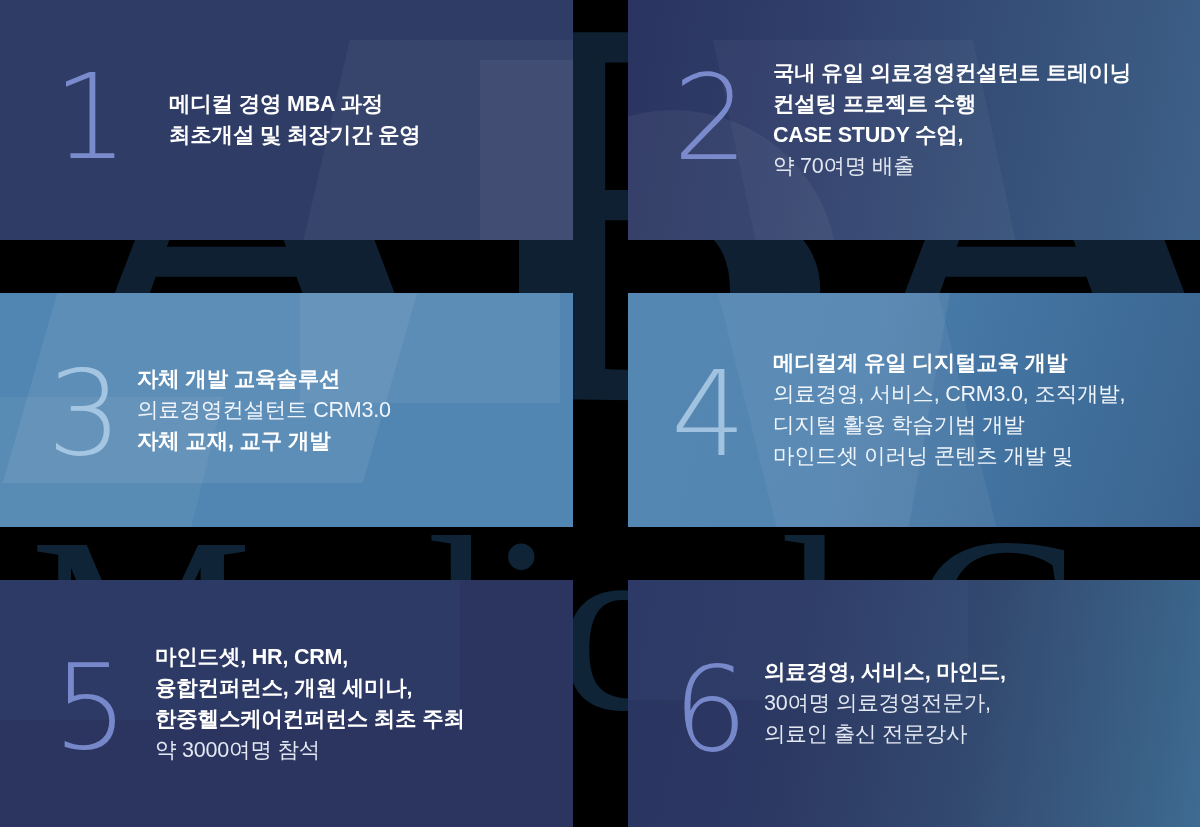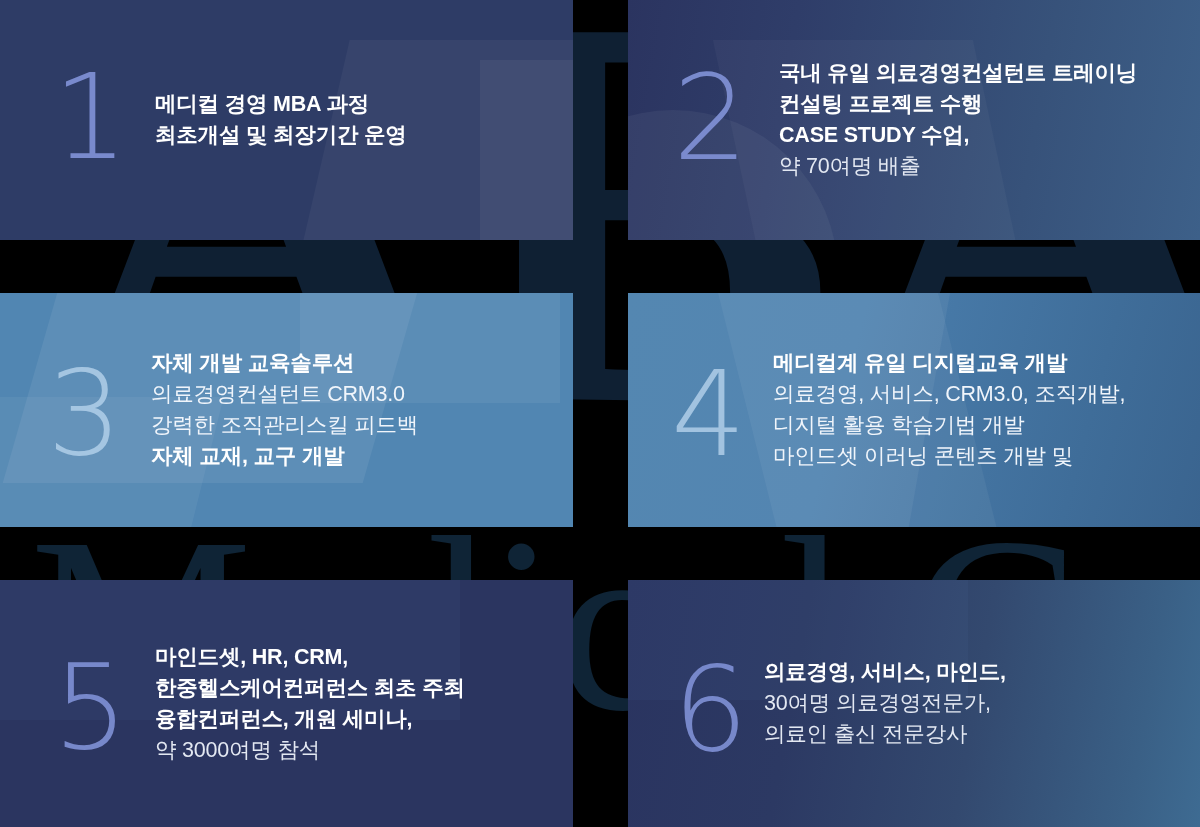--- a/index.html
+++ b/index.html
@@ -157,25 +157,25 @@
     line-height:31px;
     white-space:nowrap;
     letter-spacing:-0.2px;
   }
   .line.bold { font-weight:700; color:#ffffff; }
   .line.norm { font-weight:400; color:#e3e8f2; }
   .c3 .line.norm, .c4 .line.norm { color:#f0f5fb; }
 
   
   .c1 .num  { margin-left:38px; margin-top:-6px; }
-  .c1 .txt  { margin-left:12px; }
+  .c1 .txt  { margin-left:26px; }
   .c2 .num  { margin-left:30px; margin-top:-4px; }
-  .c2 .txt  { margin-left:16px; }
+  .c2 .txt  { margin-left:10px; }
   .c3 .num  { margin-left:32px; margin-top:6px; }
-  .c3 .txt  { margin-left:14px; }
+  .c3 .txt  { }
   .c4 .num  { margin-left:28px; margin-top:8px; }
   .c4 .txt  { margin-left:12px; }
   .c5 .num  { margin-left:38px; margin-top:6px; }
   .c5 .txt  { margin-left:12px; }
   .c6 .num  { margin-left:30px; margin-top:10px; }
   .c6 .txt  { margin-left:1px; }
 </style>
 </head>
 <body>
 
@@ -211,21 +211,20 @@
     </div>
 
     <div class="cell c3">
       <div class="shape sA"></div>
       <div class="shape sB"></div>
       <div class="shape sC"></div>
       <div class="num">3</div>
       <div class="txt">
         <div class="line bold">자체 개발 교육솔루션</div>
         <div class="line norm">의료경영컨설턴트 CRM3.0</div>
-        <div class="line norm">강력한 조직관리스킬 피드백</div>
         <div class="line bold">자체 교재, 교구 개발</div>
       </div>
     </div>
 
     <div class="cell c4">
       <div class="shape sA"></div>
       <div class="shape sB"></div>
       <div class="num">4</div>
       <div class="txt">
         <div class="line bold">메디컬계 유일 디지털교육 개발</div>
@@ -233,22 +232,22 @@
         <div class="line norm">디지털 활용 학습기법 개발</div>
         <div class="line norm">마인드셋 이러닝 콘텐츠 개발 및</div>
       </div>
     </div>
 
     <div class="cell c5">
       <div class="shape sA"></div>
       <div class="num">5</div>
       <div class="txt">
         <div class="line bold">마인드셋, HR, CRM,</div>
+        <div class="line bold">융합컨퍼런스, 개원  세미나,</div>
         <div class="line bold">한중헬스케어컨퍼런스 최초 주최</div>
-        <div class="line bold">융합컨퍼런스, 개원  세미나,</div>
         <div class="line norm">약 3000여명 참석</div>
       </div>
     </div>
 
     <div class="cell c6">
       <div class="shape sA"></div>
       <div class="num">6</div>
       <div class="txt">
         <div class="line bold">의료경영, 서비스, 마인드,</div>
         <div class="line norm">30여명 의료경영전문가,</div>

